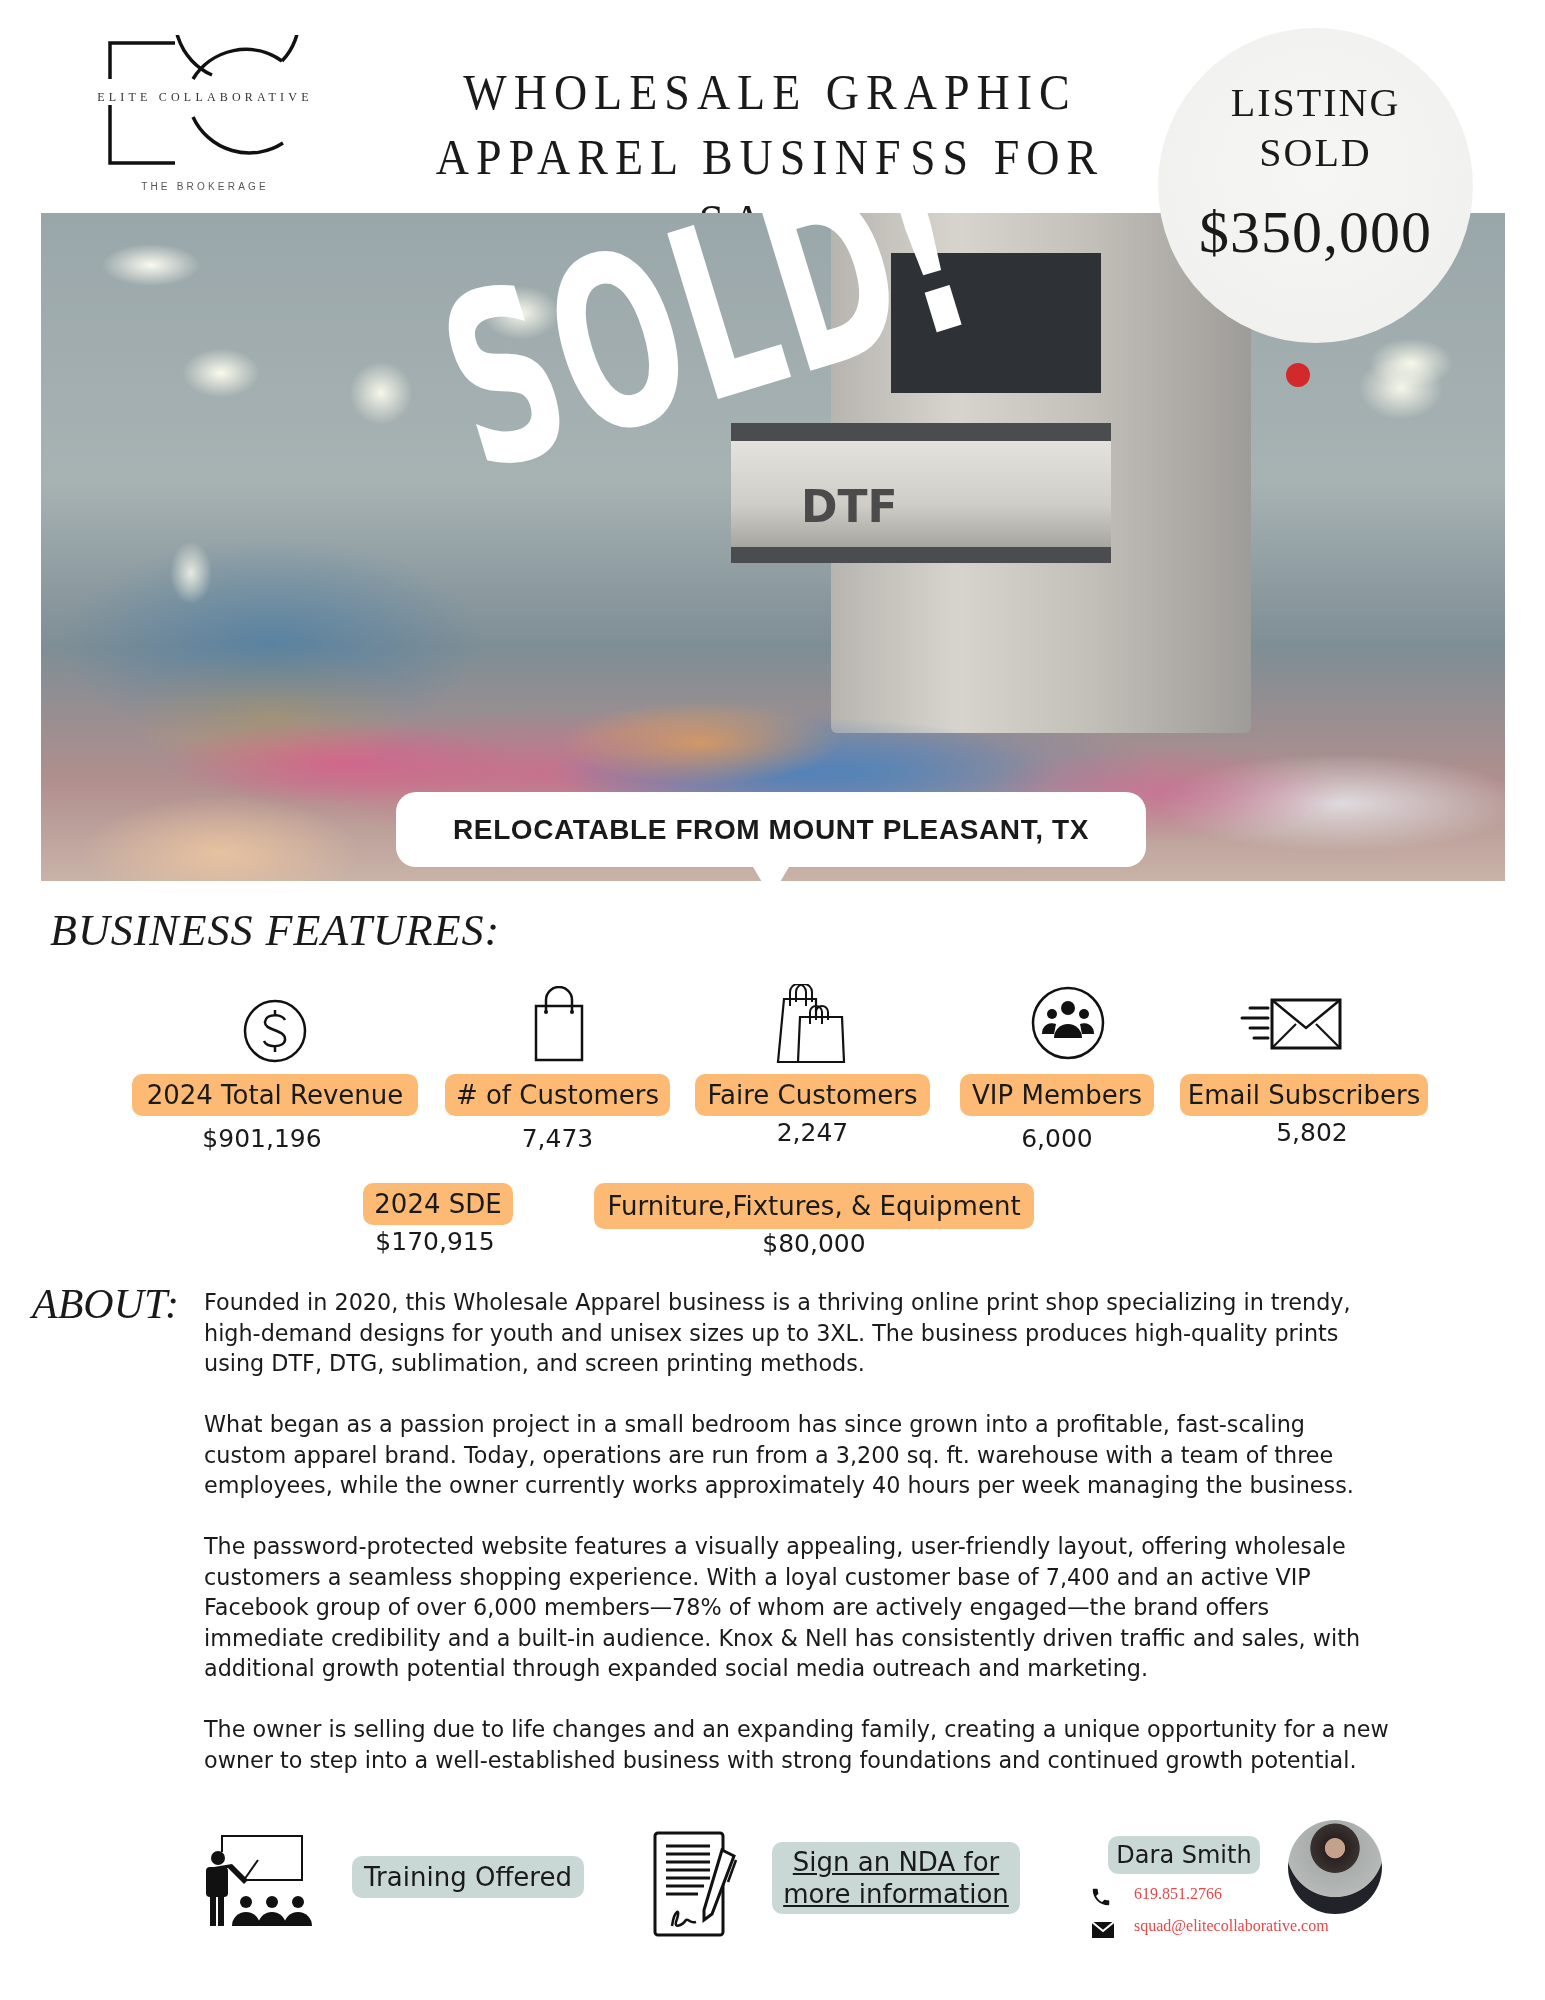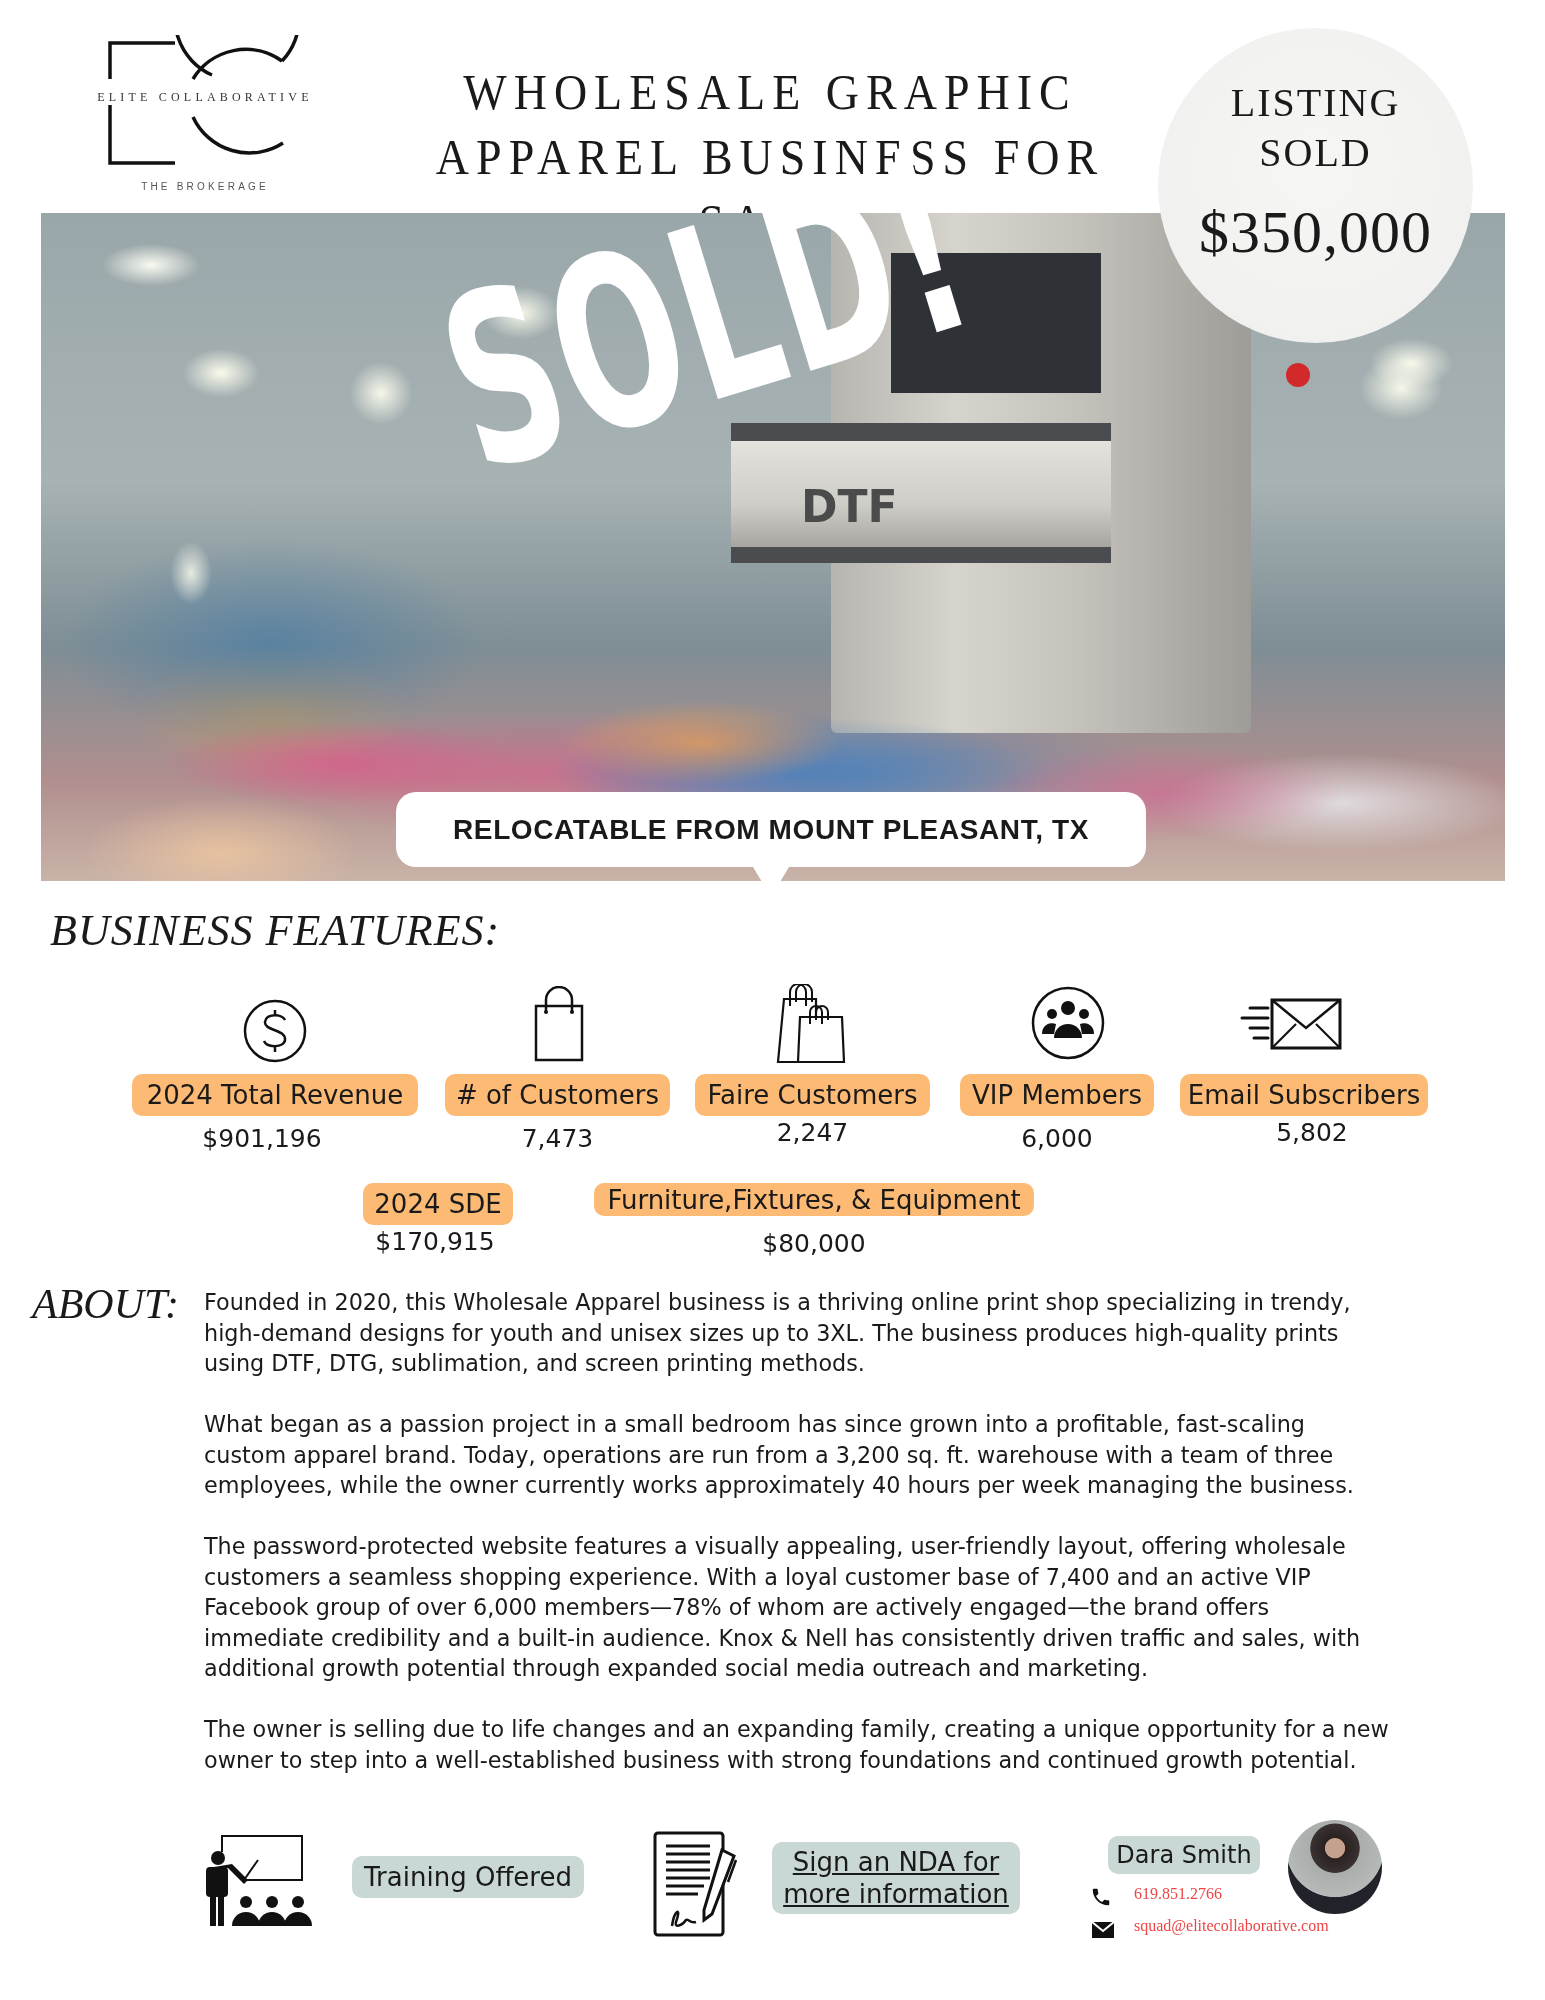--- a/index.html
+++ b/index.html
@@ -194,21 +194,21 @@
 
 <div class="pill" style="left:960px;top:1074px;width:194px;height:42px">VIP Members</div>
 <div class="fval" style="left:960px;top:1124px;width:194px">6,000</div>
 
 <div class="pill" style="left:1180px;top:1074px;width:248px;height:42px">Email Subscribers</div>
 <div class="fval" style="left:1180px;top:1118px;width:264px">5,802</div>
 
 <div class="pill" style="left:363px;top:1183px;width:150px;height:42px">2024 SDE</div>
 <div class="fval" style="left:350px;top:1227px;width:170px">$170,915</div>
 
-<div class="pill" style="left:594px;top:1183px;width:440px;height:33px">Furniture,Fixtures, &amp; Equipment</div>
+<div class="pill" style="left:594px;top:1183px;width:440px;height:46px">Furniture,Fixtures, &amp; Equipment</div>
 <div class="fval" style="left:594px;top:1229px;width:440px">$80,000</div>
 
 <div class="about-title">ABOUT:</div>
 <div class="about-body">
   <p>Founded in 2020, this Wholesale Apparel business is a thriving online print shop specializing in trendy,
 high-demand designs for youth and unisex sizes up to 3XL. The business produces high-quality prints
 using DTF, DTG, sublimation, and screen printing methods.</p>
   <p>What began as a passion project in a small bedroom has since grown into a profitable, fast-scaling
 custom apparel brand. Today, operations are run from a 3,200 sq. ft. warehouse with a team of three
 employees, while the owner currently works approximately 40 hours per week managing the business.</p>

